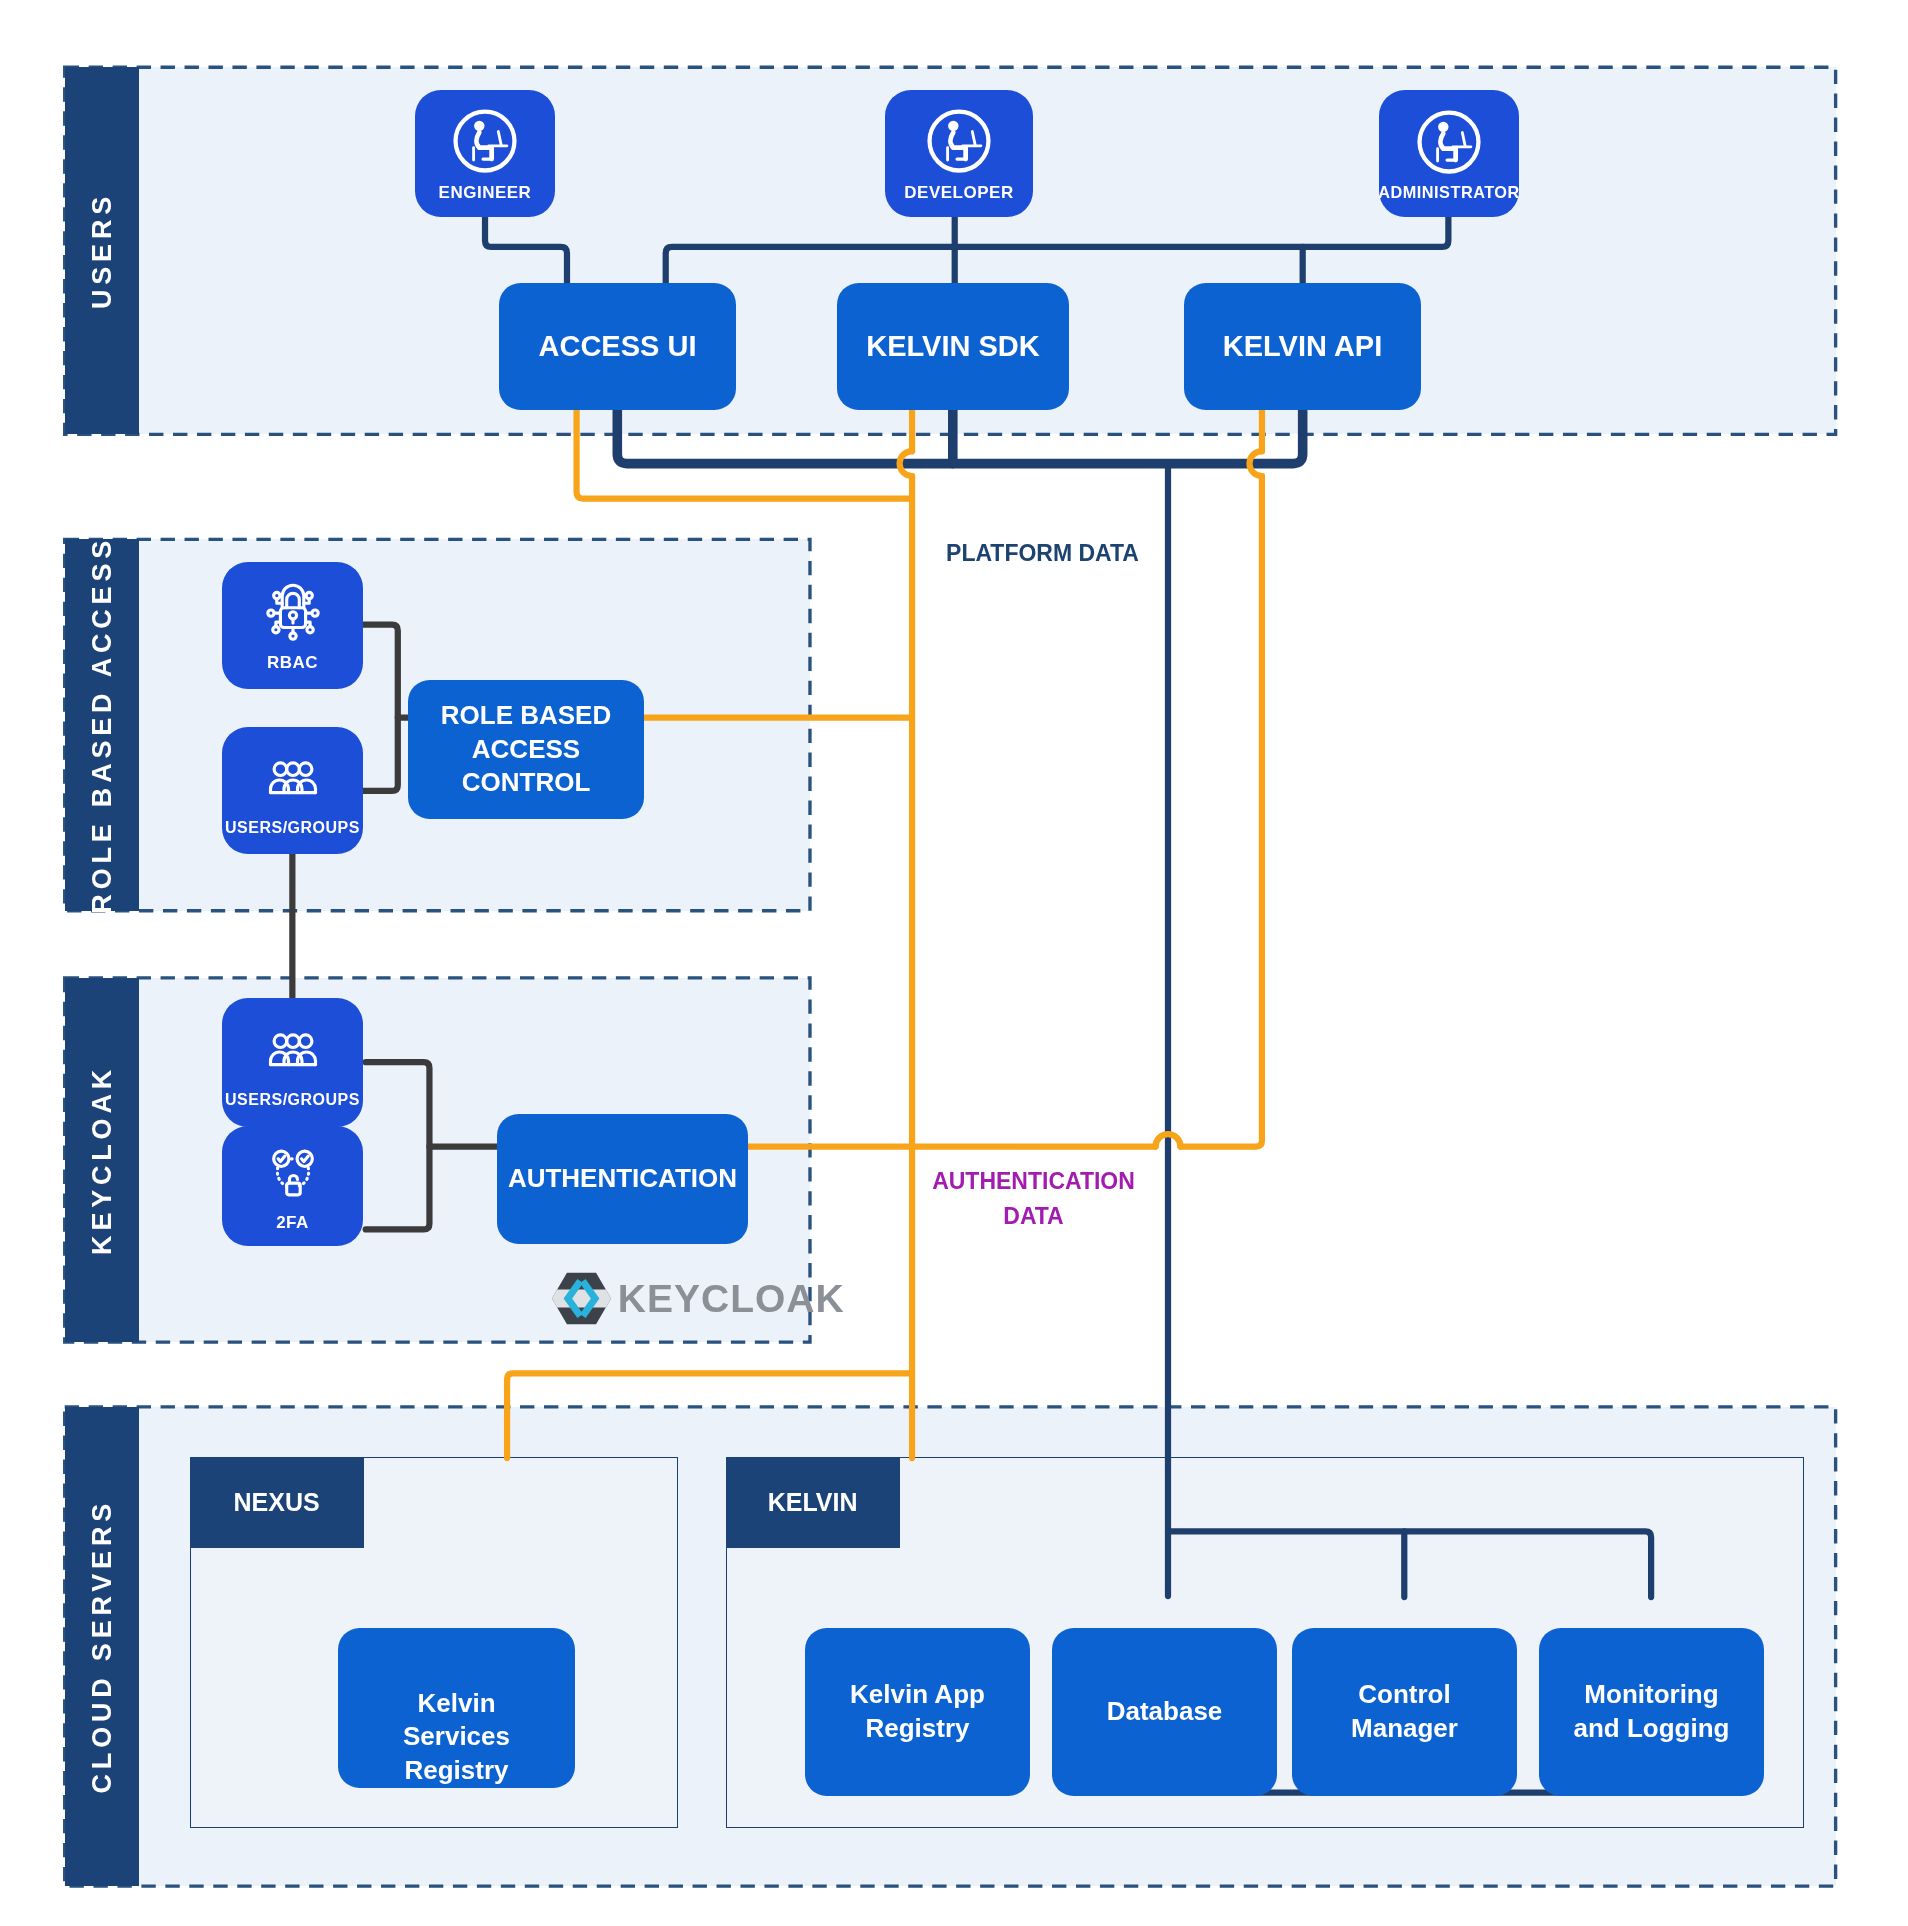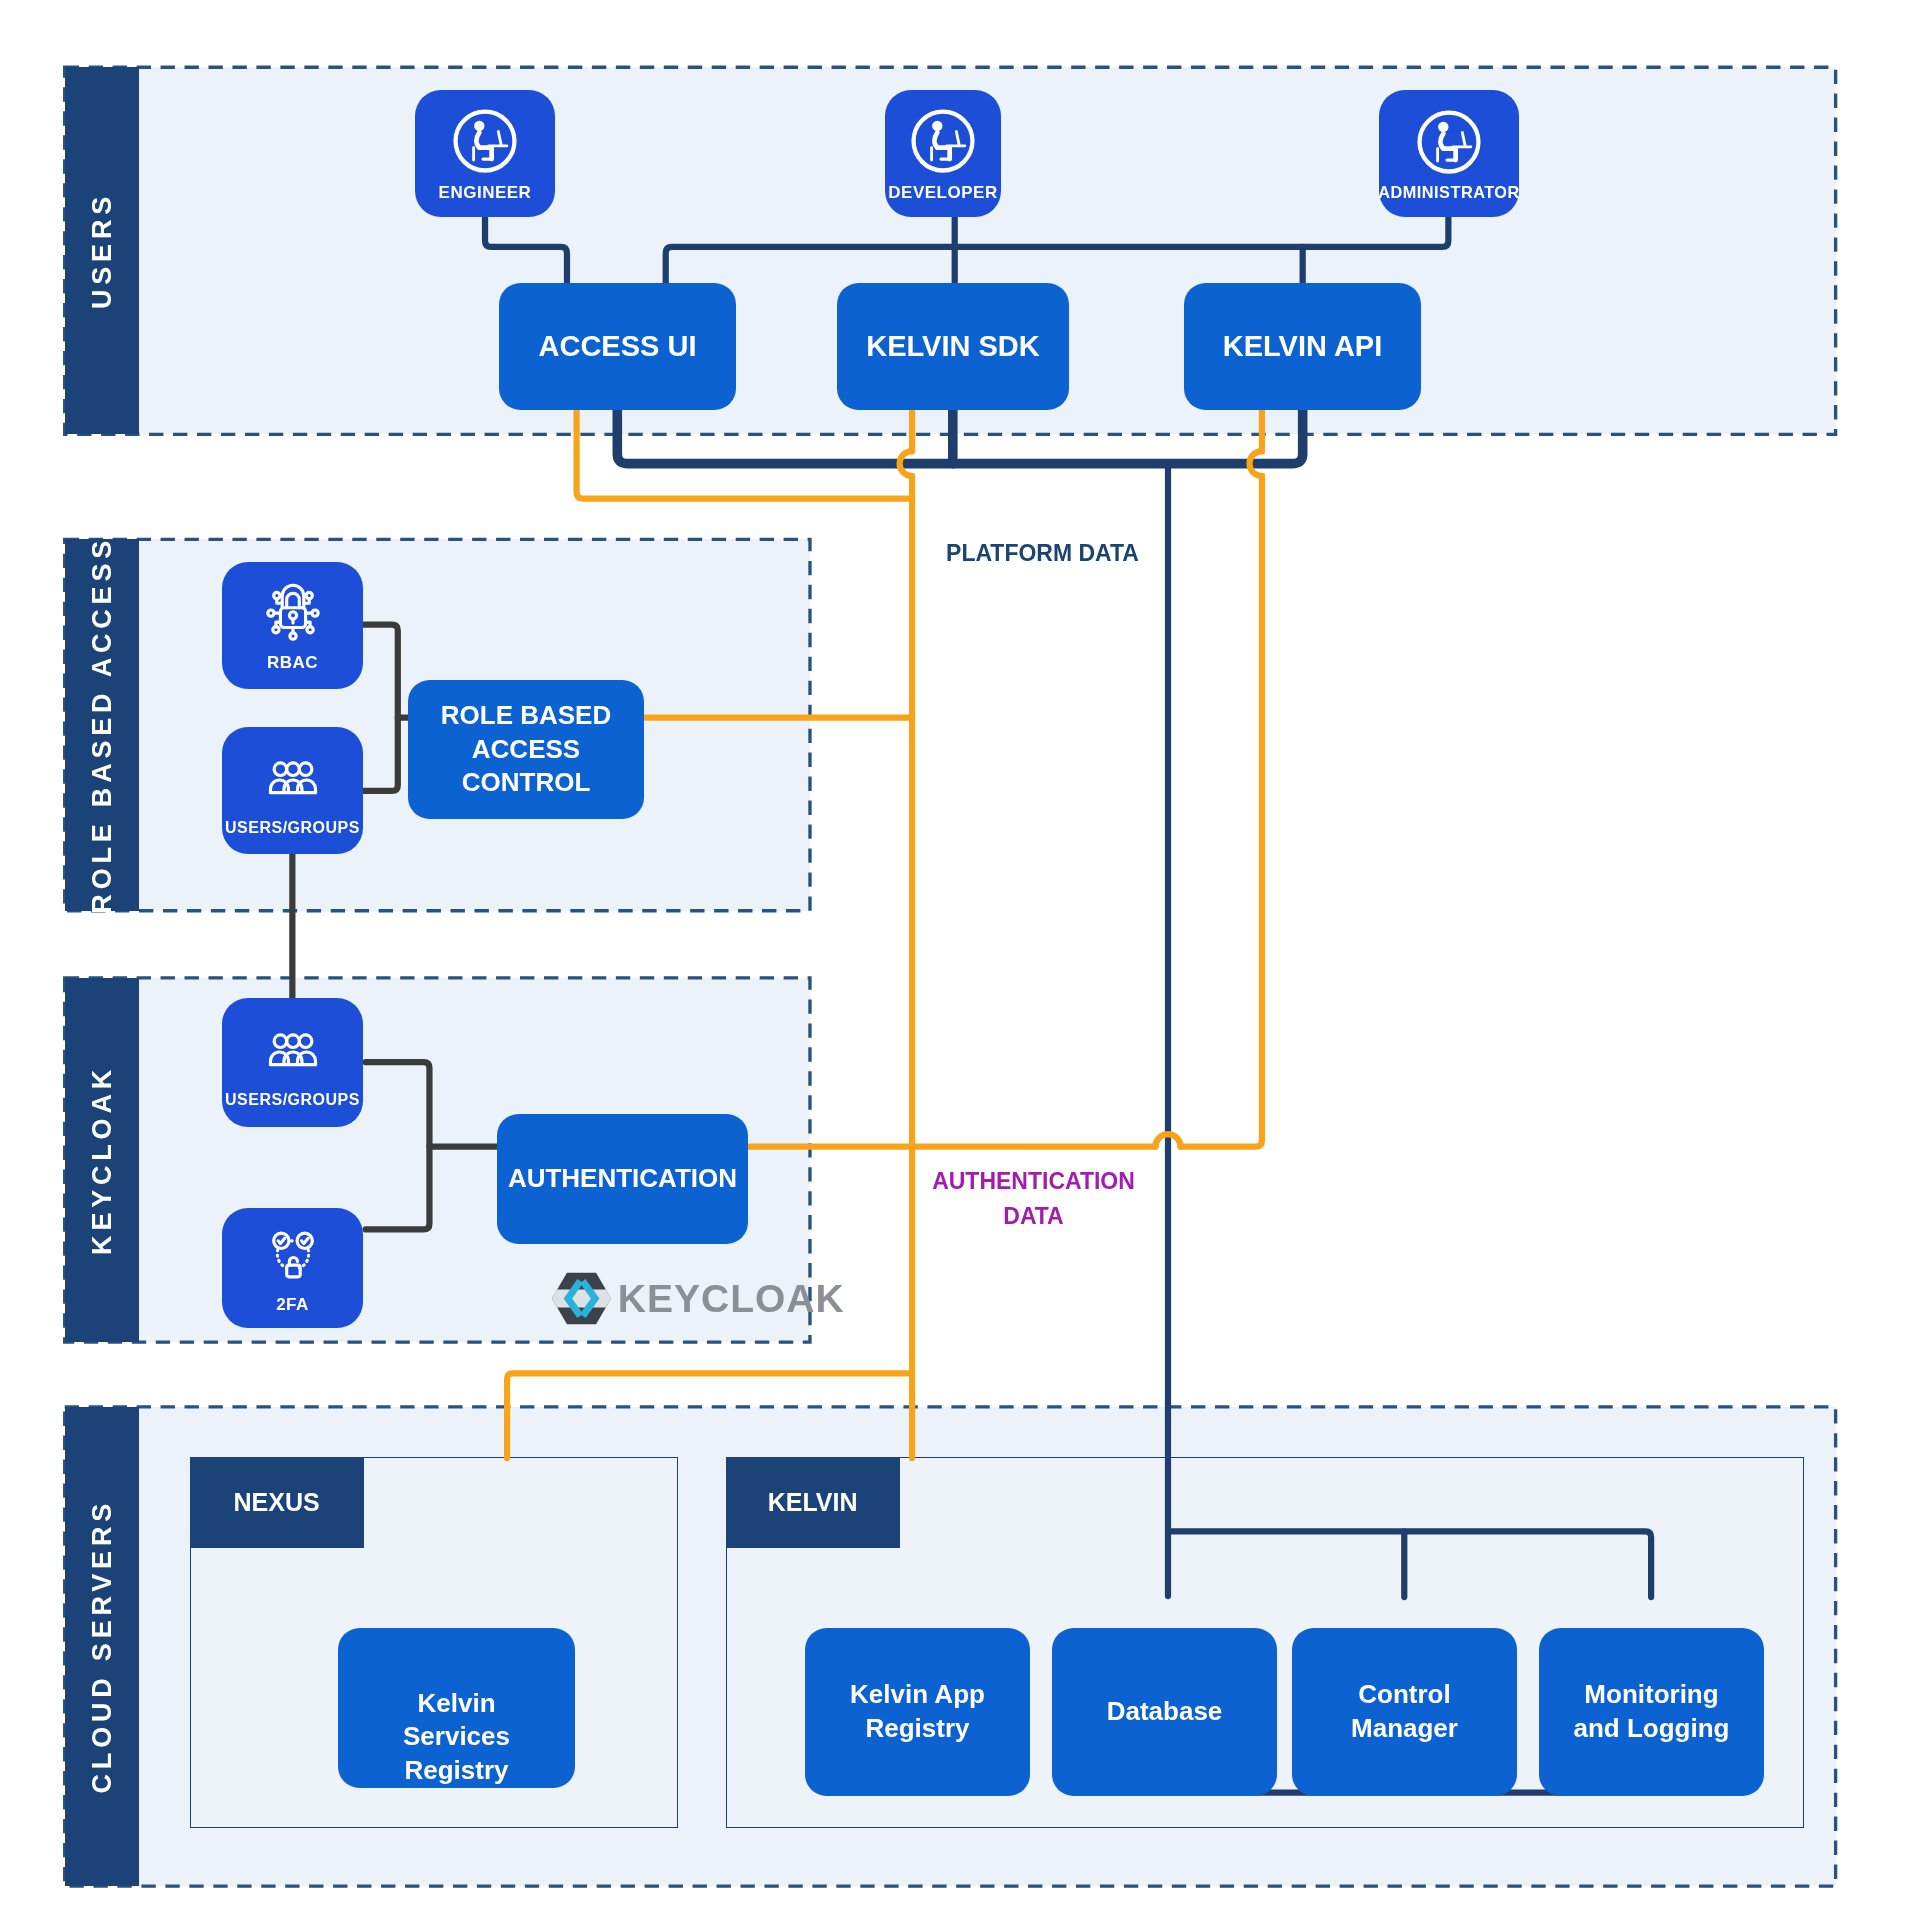--- a/index.html
+++ b/index.html
@@ -123,21 +123,21 @@
       <circle cx="68" cy="46" r="11" fill="#fff"></circle>
       <path d="M68 60 C60 72 60 84 68 92 L94 92 L94 116" stroke="#fff" stroke-width="10" fill="none" stroke-linecap="round" stroke-linejoin="round"></path>
       <path d="M94 116 H76" stroke="#fff" stroke-width="7" fill="none" stroke-linecap="round"></path>
       <path d="M88 88 H126" stroke="#fff" stroke-width="6" fill="none" stroke-linecap="round"></path>
       <path d="M108 58 L114 86" stroke="#fff" stroke-width="6" fill="none" stroke-linecap="round"></path>
       <path d="M56 92 V118" stroke="#fff" stroke-width="6" fill="none" stroke-linecap="round"></path>
     </svg>
     <div class="plabel" style="font-size:17px;">ENGINEER</div>
   </div>
 
-  <div class="picon" style="left:885px;top:90px;width:116px;height:127px;">
+  <div class="picon" style="left:885px;top:90px;width:148px;height:127px;">
     <svg width="76" height="76" viewBox="0 0 160 160">
       <circle cx="80" cy="78" r="62" stroke="#fff" stroke-width="9" fill="none"></circle>
       <circle cx="68" cy="46" r="11" fill="#fff"></circle>
       <path d="M68 60 C60 72 60 84 68 92 L94 92 L94 116" stroke="#fff" stroke-width="10" fill="none" stroke-linecap="round" stroke-linejoin="round"></path>
       <path d="M94 116 H76" stroke="#fff" stroke-width="7" fill="none" stroke-linecap="round"></path>
       <path d="M88 88 H126" stroke="#fff" stroke-width="6" fill="none" stroke-linecap="round"></path>
       <path d="M108 58 L114 86" stroke="#fff" stroke-width="6" fill="none" stroke-linecap="round"></path>
       <path d="M56 92 V118" stroke="#fff" stroke-width="6" fill="none" stroke-linecap="round"></path>
     </svg>
     <div class="plabel" style="font-size:17px;">DEVELOPER</div>
@@ -220,21 +220,21 @@
           <circle cx="108" cy="56" r="14"></circle>
         <path d="M30 108 v-8 a20 20 0 0 1 40 0 v8"></path>
         <path d="M60 108 v-8 a20 20 0 0 1 40 0 v8"></path>
         <path d="M90 108 v-8 a20 20 0 0 1 40 0 v8"></path>
         <path d="M30 108 H130"></path>
       </g>
     </svg>
     <div class="plabel">USERS/GROUPS</div>
   </div>
 
-  <div class="picon" style="left:222px;top:1208px;width:141px;height:120px;">
+  <div class="picon" style="left:222px;top:1126px;width:141px;height:120px;">
     <svg width="72" height="72" viewBox="0 0 160 160">
       <g stroke="#fff" stroke-width="7" fill="none" stroke-linecap="round" stroke-linejoin="round">
         <circle cx="54" cy="44" r="17"></circle>
         <path d="M47 44 l5 6 l10 -12"></path>
         <circle cx="106" cy="44" r="17"></circle>
         <path d="M99 44 l5 6 l10 -12"></path>
         <path d="M76 44 H84" stroke-dasharray="2 8"></path>
         <path d="M46 64 C42 86 54 100 66 104" stroke-dasharray="2 10"></path>
         <path d="M114 64 C118 86 106 100 94 104" stroke-dasharray="2 10"></path>
         <rect x="66" y="98" width="30" height="26" rx="5"></rect>

